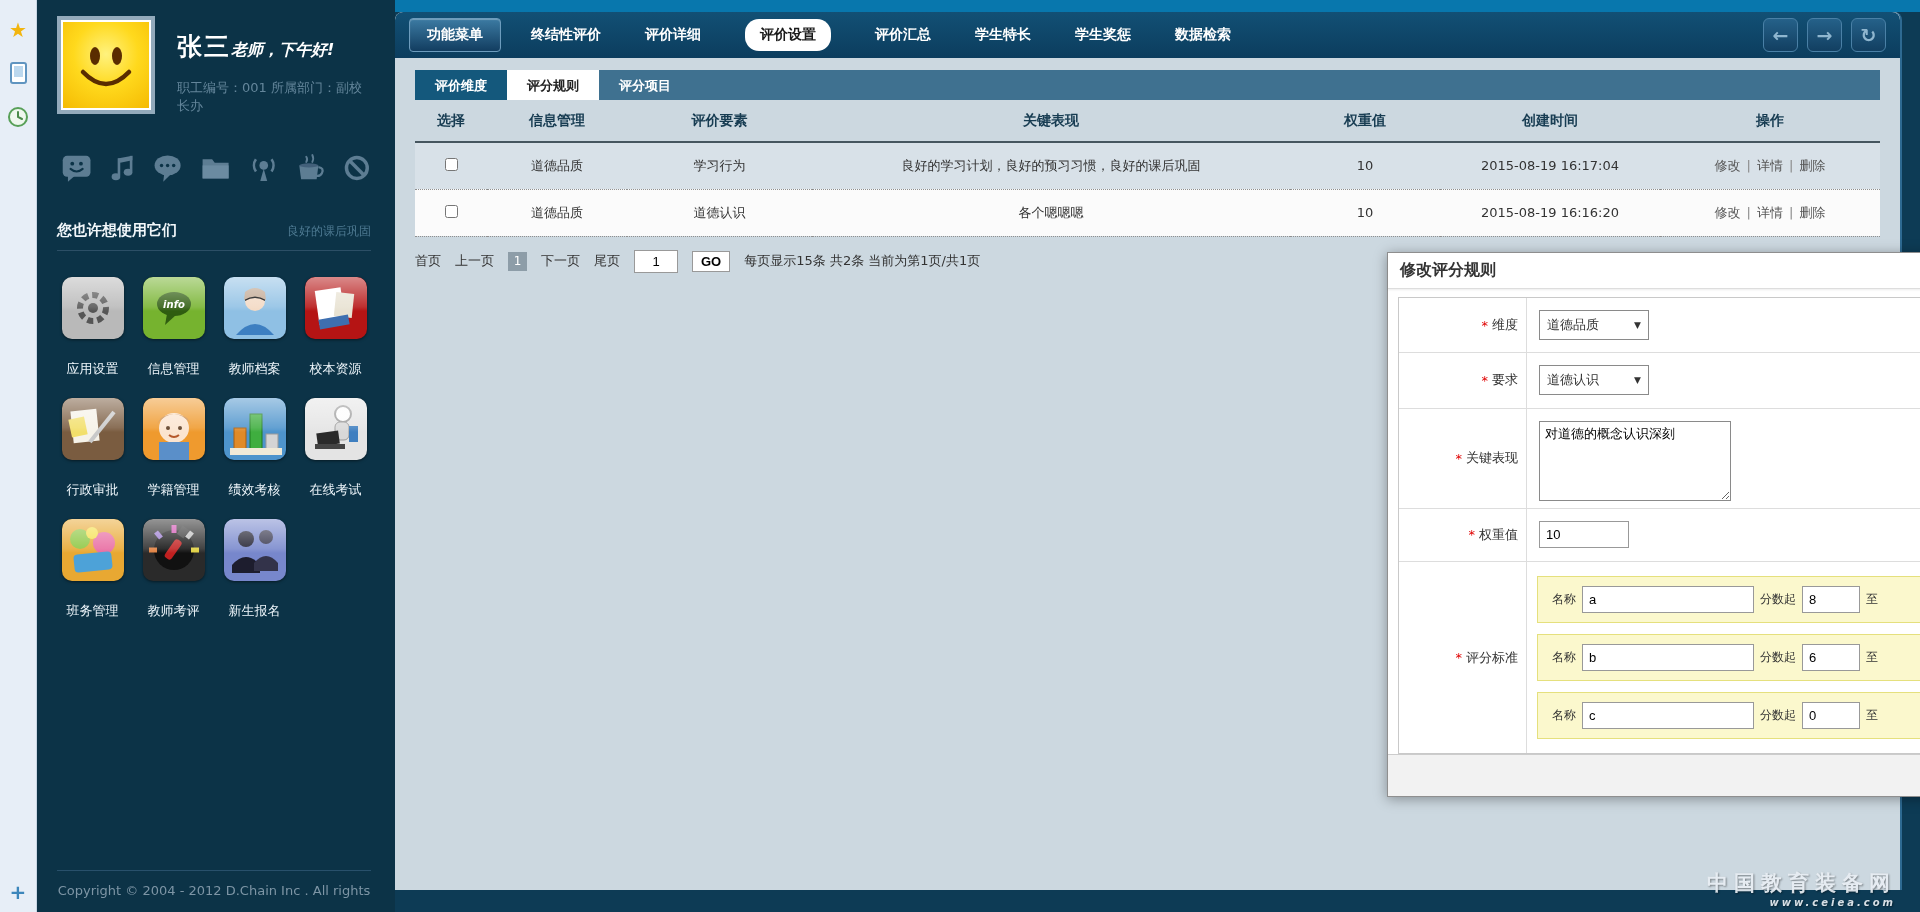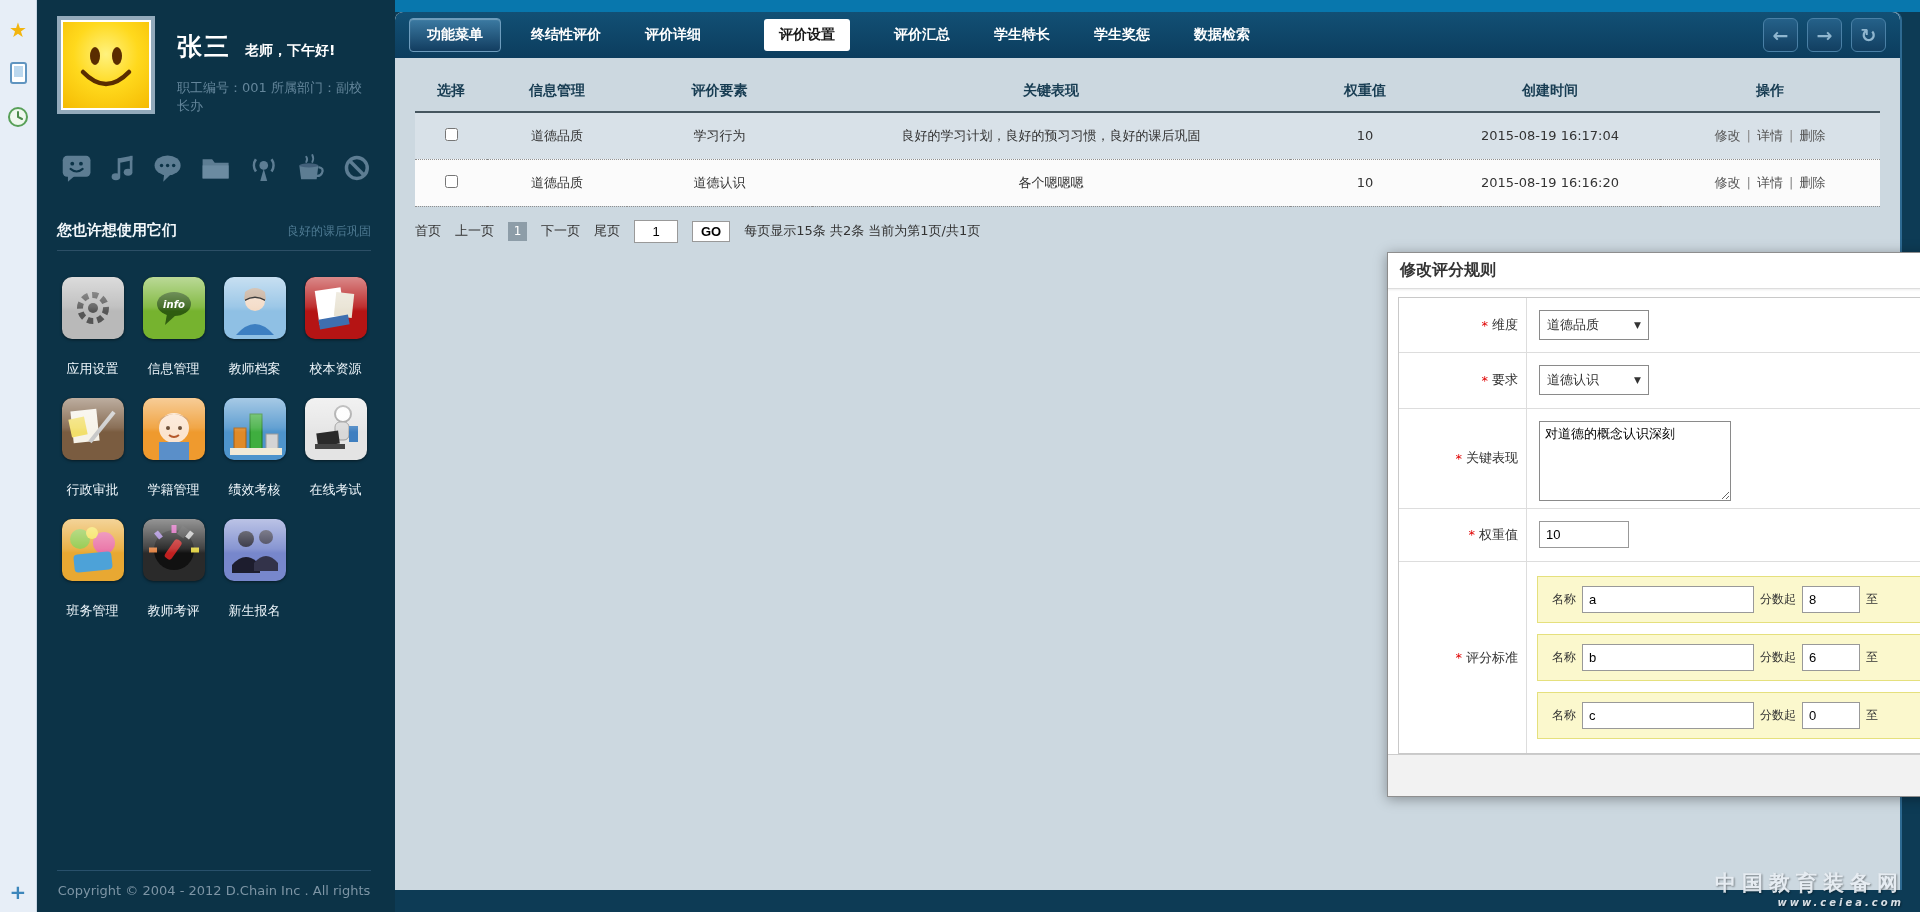--- a/index.html
+++ b/index.html
@@ -13,21 +13,21 @@
   .rail .tablet::before { content:""; position:absolute; left:2px; top:2px; right:2px; bottom:5px; background:#bcd8ee; }
   .rail .plus { position:absolute; bottom:8px; left:0; right:0; text-align:center; color:#3c86bb; font-size:20px; font-weight:bold; cursor:pointer; }
 
   
   .sidebar { width:358px; background:#0c3347; color:#fff; position:relative; padding:16px 24px 0 20px; flex-shrink:0; }
   .user-row { display:flex; }
   .avatar { width:98px; height:98px; border:4px solid #93aabb; box-shadow:inset 0 0 0 2px #fff; background:radial-gradient(circle at 50% 38%, #fff27e 0%, #ffd91d 45%, #f4b800 100%); flex-shrink:0; }
   .user-info { margin-left:22px; padding-top:14px; }
   .user-name-line { display:flex; align-items:baseline; }
   .user-name { font-size:25px; font-weight:bold; letter-spacing:2px; }
-  .user-greet { font-size:14px; margin-left:14px; font-weight:bold; }
+  .user-greet { font-size:16px; font-weight:bold;font-style:italic; }
   .user-meta { margin-top:16px; font-size:13px; color:#64869b; }
 
   .quick-icons { display:flex; gap:17px; margin:36px 0 0 4px; align-items:center; }
   .quick-icons svg { display:block; cursor:pointer; }
 
   .suggest-head { display:flex; align-items:baseline; justify-content:space-between; margin-top:36px; }
   .suggest-title { font-size:15px; font-weight:bold; color:#f2f7fa; }
   .suggest-clear { font-size:12px; color:#4e7habc; color:#4e7a92; cursor:pointer; }
   .suggest-hr { border:none; border-top:1px solid #2c4f66; margin:10px 0 0 0; }
 
@@ -42,21 +42,21 @@
 
   
   .main { flex:1; background:#0d3b55; position:relative; display:flex; flex-direction:column; }
   .topstrip { height:12px; background:#0877ad; }
   .panel { margin:0 18px 22px 0; flex:1; background:#ccd8e0; border-radius:8px 8px 0 0; border-right:2px solid #2e6a92; display:flex; flex-direction:column; overflow:hidden; }
 
   .navbar { height:46px; background:linear-gradient(180deg,#125075,#0c3d5e); display:flex; align-items:center; padding:0 14px; border-radius:8px 8px 0 0; }
   .menu-btn { background:linear-gradient(180deg,#3c7ba3,#123d60); border:1px solid #6d9cbd; border-radius:4px; color:#fff; font-weight:bold; font-size:14px; padding:7px 17px; cursor:pointer; box-shadow:inset 0 1px 1px rgba(255,255,255,.3); }
   .nav-tabs { display:flex; align-items:center; margin-left:30px; gap:44px; }
   .nav-tab { color:#fff; font-size:14px; font-weight:bold; cursor:pointer; white-space:nowrap; }
-  .nav-tab.active { background:#fff; color:#1a1a1a; padding:7px 15px; border-radius:3px;margin-left:19px; }
+  .nav-tab.active { background:#fff; color:#1a1a1a; padding:7px 15px; border-radius:14px; }
   .nav-right { margin-left:auto; display:flex; gap:9px; }
   .nav-btn { width:35px; height:34px; background:linear-gradient(180deg,#256189,#123f61); border:1px solid #4a80a6; border-radius:6px; color:#8fb6cf; font-size:19px; font-weight:bold; display:flex; align-items:center; justify-content:center; cursor:pointer; }
 
   .content { flex:1; padding:12px 20px 0 20px; position:relative; }
 
   .subtabs { display:flex; background:#3f7190; height:30px; align-items:stretch; }
   .subtab { color:#fff; font-size:13px; font-weight:bold; padding:7px 20px; cursor:pointer; }
   .subtab.first { background:#14587c; }
   .subtab.active { background:#ffffff; color:#222; }
 
@@ -92,21 +92,21 @@
   .f-weight { width:90px; height:27px; border:1px solid #999; font-size:13px; padding:0 6px; }
   .crit-wrap { display:flex; flex-direction:column; gap:11px; padding:14px 10px; flex:1; }
   .crit-row { background:#fbf8cd; border:1px solid #e5e07d; padding:9px 8px; display:flex; align-items:center; width:492px; }
   .crit-row .lab { font-size:12px; color:#333; margin:0 6px; white-space:nowrap; }
   .crit-name { width:172px; height:27px; border:1px solid #999; font-size:13px; padding:0 6px; }
   .crit-score { width:58px; height:27px; border:1px solid #999; font-size:13px; padding:0 6px; }
 
   .modal-foot { height:42px; background:#f2f2f2; border-top:1px solid #ccc; display:flex; align-items:center; justify-content:flex-end; gap:10px; padding:0 14px; }
 
   
-  .watermark { position:fixed; right:16px; bottom:4px; text-align:right; z-index:50; color:#e9eef3; opacity:.92; text-shadow:1px 1px 2px rgba(0,0,0,.45); pointer-events:none; }
+  .watermark { position:fixed; right:24px; bottom:4px; text-align:right; z-index:50; color:#e9eef3; opacity:.92; text-shadow:1px 1px 2px rgba(0,0,0,.45); pointer-events:none; }
   .wm1 { font-size:21px; font-weight:bold; letter-spacing:6px; font-family:"DejaVu Serif","Liberation Serif",serif; }
   .wm2 { font-size:10px; font-weight:bold; letter-spacing:3px; font-style:italic; }
 </style>
 </head>
 <body>
 
 <div class="rail">
   <div class="star">★</div>
   <div class="tablet"></div>
   <svg width="22" height="22" viewBox="0 0 22 22" style="cursor:pointer">
@@ -337,20 +337,25 @@
         <div class="nav-btn">
             <span>→</span>
           </div>
         <div class="nav-btn">
             <span>↻</span>
           </div>
       </div>
     </div>
 
     <div class="content">
+      <div class="subtabs">
+        <span class="subtab first">评价维度</span>
+        <span class="subtab active">评分规则</span>
+        <span class="subtab">评分项目</span>
+      </div>
 
       <table class="grid">
         <colgroup>
             <col style="width:72px">
             <col style="width:140px">
             <col style="width:185px">
             <col>
             <col style="width:150px">
             <col style="width:220px">
             <col style="width:220px">

